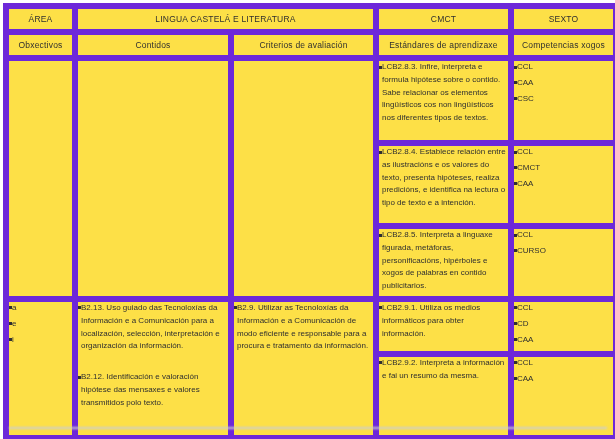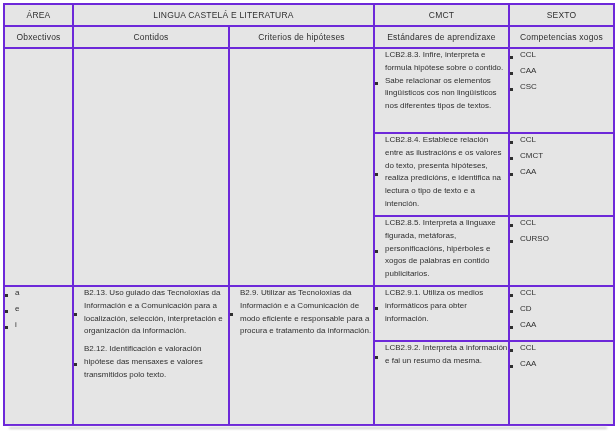--- a/index.html
+++ b/index.html
@@ -14,23 +14,23 @@
   }
   table.grid {
     position: absolute;
     left: 3px;
     top: 3px;
     width: 610px;
     border-collapse: collapse;
     table-layout: fixed;
   }
   table.grid th, table.grid td {
-    border: 2px solid #6d28d9;
+    border: 6px solid #6d28d9;
     padding: 0;
-    background: #e5e5e5;
+    background: #fde047;
   }
   th.hcell {
     font-weight: normal;
     font-size: 8.5px;
     text-align: center;
     vertical-align: middle;
     height: 20px;
     letter-spacing: 0.2px;
   }
   td.cell {
@@ -38,22 +38,21 @@
     padding: 8px 4px 4px 6px;
     font-size: 8px;
   }
   ul.blist {
     list-style: none;
     margin: 0;
     padding: 0;
   }
   ul.blist li {
     display: flex;
-    align-items: center;
-    gap: 7px;
+    align-items: flex-start;
     margin: 0 0 3px 0;
   }
   .sq {
     flex: 0 0 3px;
     width: 3px;
     height: 3px;
     background: #2f2f2f;
     margin-top: 4.5px;
   }
   .it {
@@ -88,21 +87,21 @@
         <tr>
       <th class="hcell">ÁREA</th>
       <th class="hcell" colspan="2">LINGUA CASTELÁ E LITERATURA</th>
       <th class="hcell">CMCT</th>
       <th class="hcell">SEXTO</th>
     </tr>
 
     <tr>
       <th class="hcell">Obxectivos</th>
       <th class="hcell">Contidos</th>
-      <th class="hcell">Criterios de hipóteses</th>
+      <th class="hcell">Criterios de avaliación</th>
       <th class="hcell">Estándares de aprendizaxe</th>
       <th class="hcell">Competencias xogos</th>
     </tr>
 
     <tr style="height:85px">
       <td class="cell" rowspan="3"></td>
       <td class="cell" rowspan="3"></td>
       <td class="cell" rowspan="3"></td>
       <td class="cell">
         <ul class="blist">
@@ -192,21 +191,21 @@
                 <span class="it">e</span>
               </li>
           <li>
                 <span class="sq"></span>
                 <span class="it">i</span>
               </li>
         </ul>
       </td>
       <td class="cell" rowspan="2">
         <ul class="blist">
-          <li style="margin-bottom:5px">
+          <li style="margin-bottom:18px">
                 <span class="sq"></span>
                 <span class="it">B2.13. Uso guiado das Tecnoloxías da Información e a Comunicación para a localización, selección, interpretación e organización da información.</span>
               </li>
           <li>
                 <span class="sq"></span>
                 <span class="it">B2.12. Identificación e valoración hipótese das mensaxes e valores transmitidos polo texto.</span>
               </li>
         </ul>
       </td>
       <td class="cell" rowspan="2">

